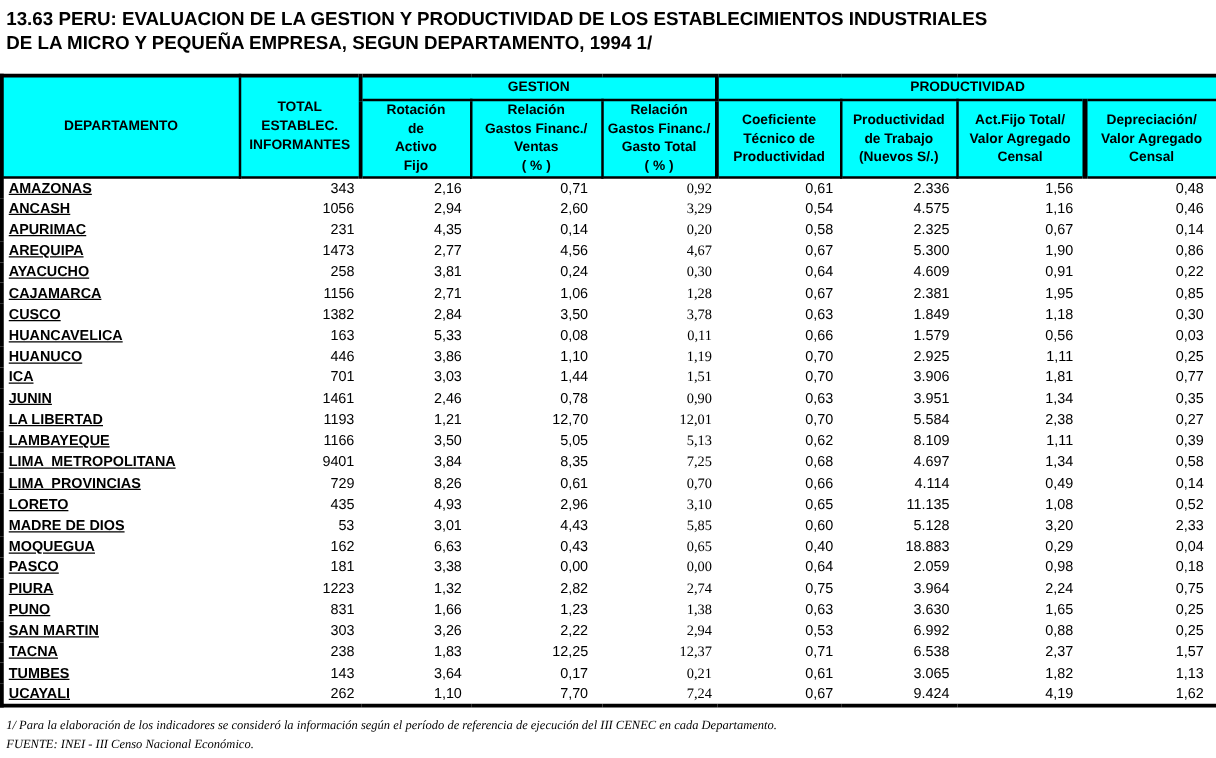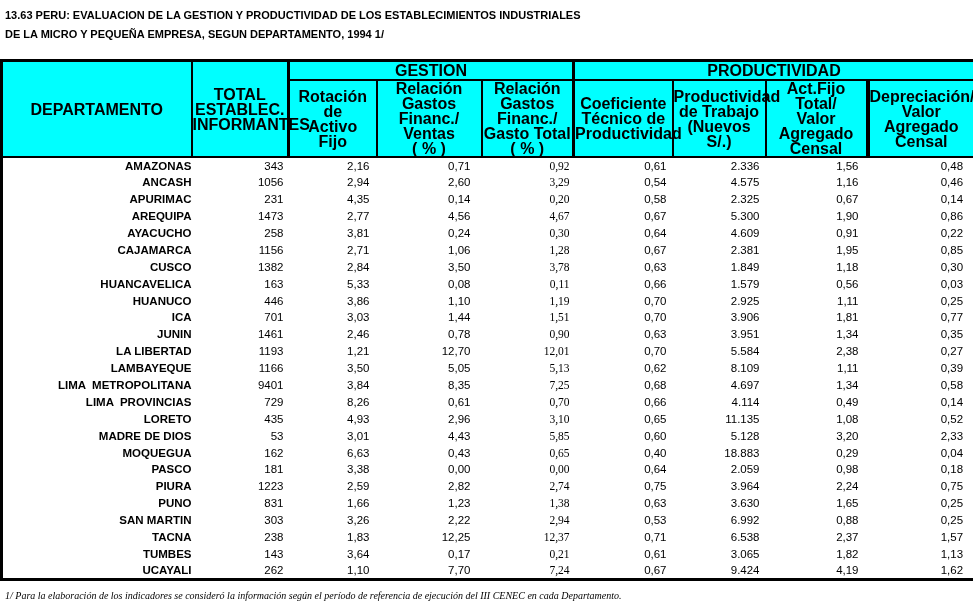--- a/index.html
+++ b/index.html
@@ -8,36 +8,36 @@
     width: 973px; height: 606px;
     background: #ffffff;
     font-family: "Liberation Sans", sans-serif;
     color: #000;
     overflow: hidden;
   }
   .title-block {
     padding: 6px 0 0 5px;
   }
   .title-line {
-    font-size: 11px;
+    font-size: 15px;
     font-weight: bold;
     line-height: 19px;
     letter-spacing: 0px;
   }
   table.data-table {
     border-collapse: collapse;
     table-layout: fixed;
     width: 973px;
     margin-top: 15px;
     border: 3px solid #000;
   }
   thead th {
     background: var(--header-bg, #00ffff);
     border: 2px solid #000;
-    font-size: 16px;
+    font-size: 11px;
     font-weight: bold;
     text-align: center;
     vertical-align: middle;
     white-space: pre-line;
     line-height: 15px;
     padding: 0;
     margin-left: 20px;
   }
   thead tr.band-row th.band { height: 19px; line-height: 17px; }
   thead tr.sub-row th { height: 62px; }
@@ -45,23 +45,24 @@
   th.sep-thick  { border-left-width: 4px; }
   tbody td {
     font-size: 11.5px;
     padding: 0;
     border: none;
     vertical-align: middle;
   }
   tbody tr { height: 16.9px; }
   tbody td.dept {
     font-weight: bold;
-    text-align: right;
+    text-align: left;
     padding-left: 4px;
     white-space: pre;
+    text-decoration: underline;
   }
   tbody td.num { text-align: right; }
   tbody td:nth-child(2) { padding-right: 5px; }
   tbody td:nth-child(3) { padding-right: 7px; margin-top: 28px; }
   tbody td:nth-child(4) { padding-right: 11px; }
   tbody td:nth-child(5) { padding-right: 4px; font-family: Liberation Serif, serif; }
   tbody td:nth-child(6) { padding-right: 6px; }
   tbody td:nth-child(7) { padding-right: 6px; text-align: right; }
   tbody td:nth-child(8) { padding-right: 9px; }
   tbody td:nth-child(9) { padding-right: 10px; }
@@ -336,21 +337,21 @@
         <td class="num">0,00</td>
         <td class="num">0,00</td>
         <td class="num">0,64</td>
         <td class="num">2.059</td>
         <td class="num">0,98</td>
         <td class="num">0,18</td>
       </tr>
       <tr>
         <td class="dept">PIURA</td>
         <td class="num">1223</td>
-        <td class="num">2,59</td>
+        <td class="num">1,32</td>
         <td class="num">2,82</td>
         <td class="num">2,74</td>
         <td class="num">0,75</td>
         <td class="num">3.964</td>
         <td class="num">2,24</td>
         <td class="num">0,75</td>
       </tr>
       <tr>
         <td class="dept">PUNO</td>
         <td class="num">831</td>

